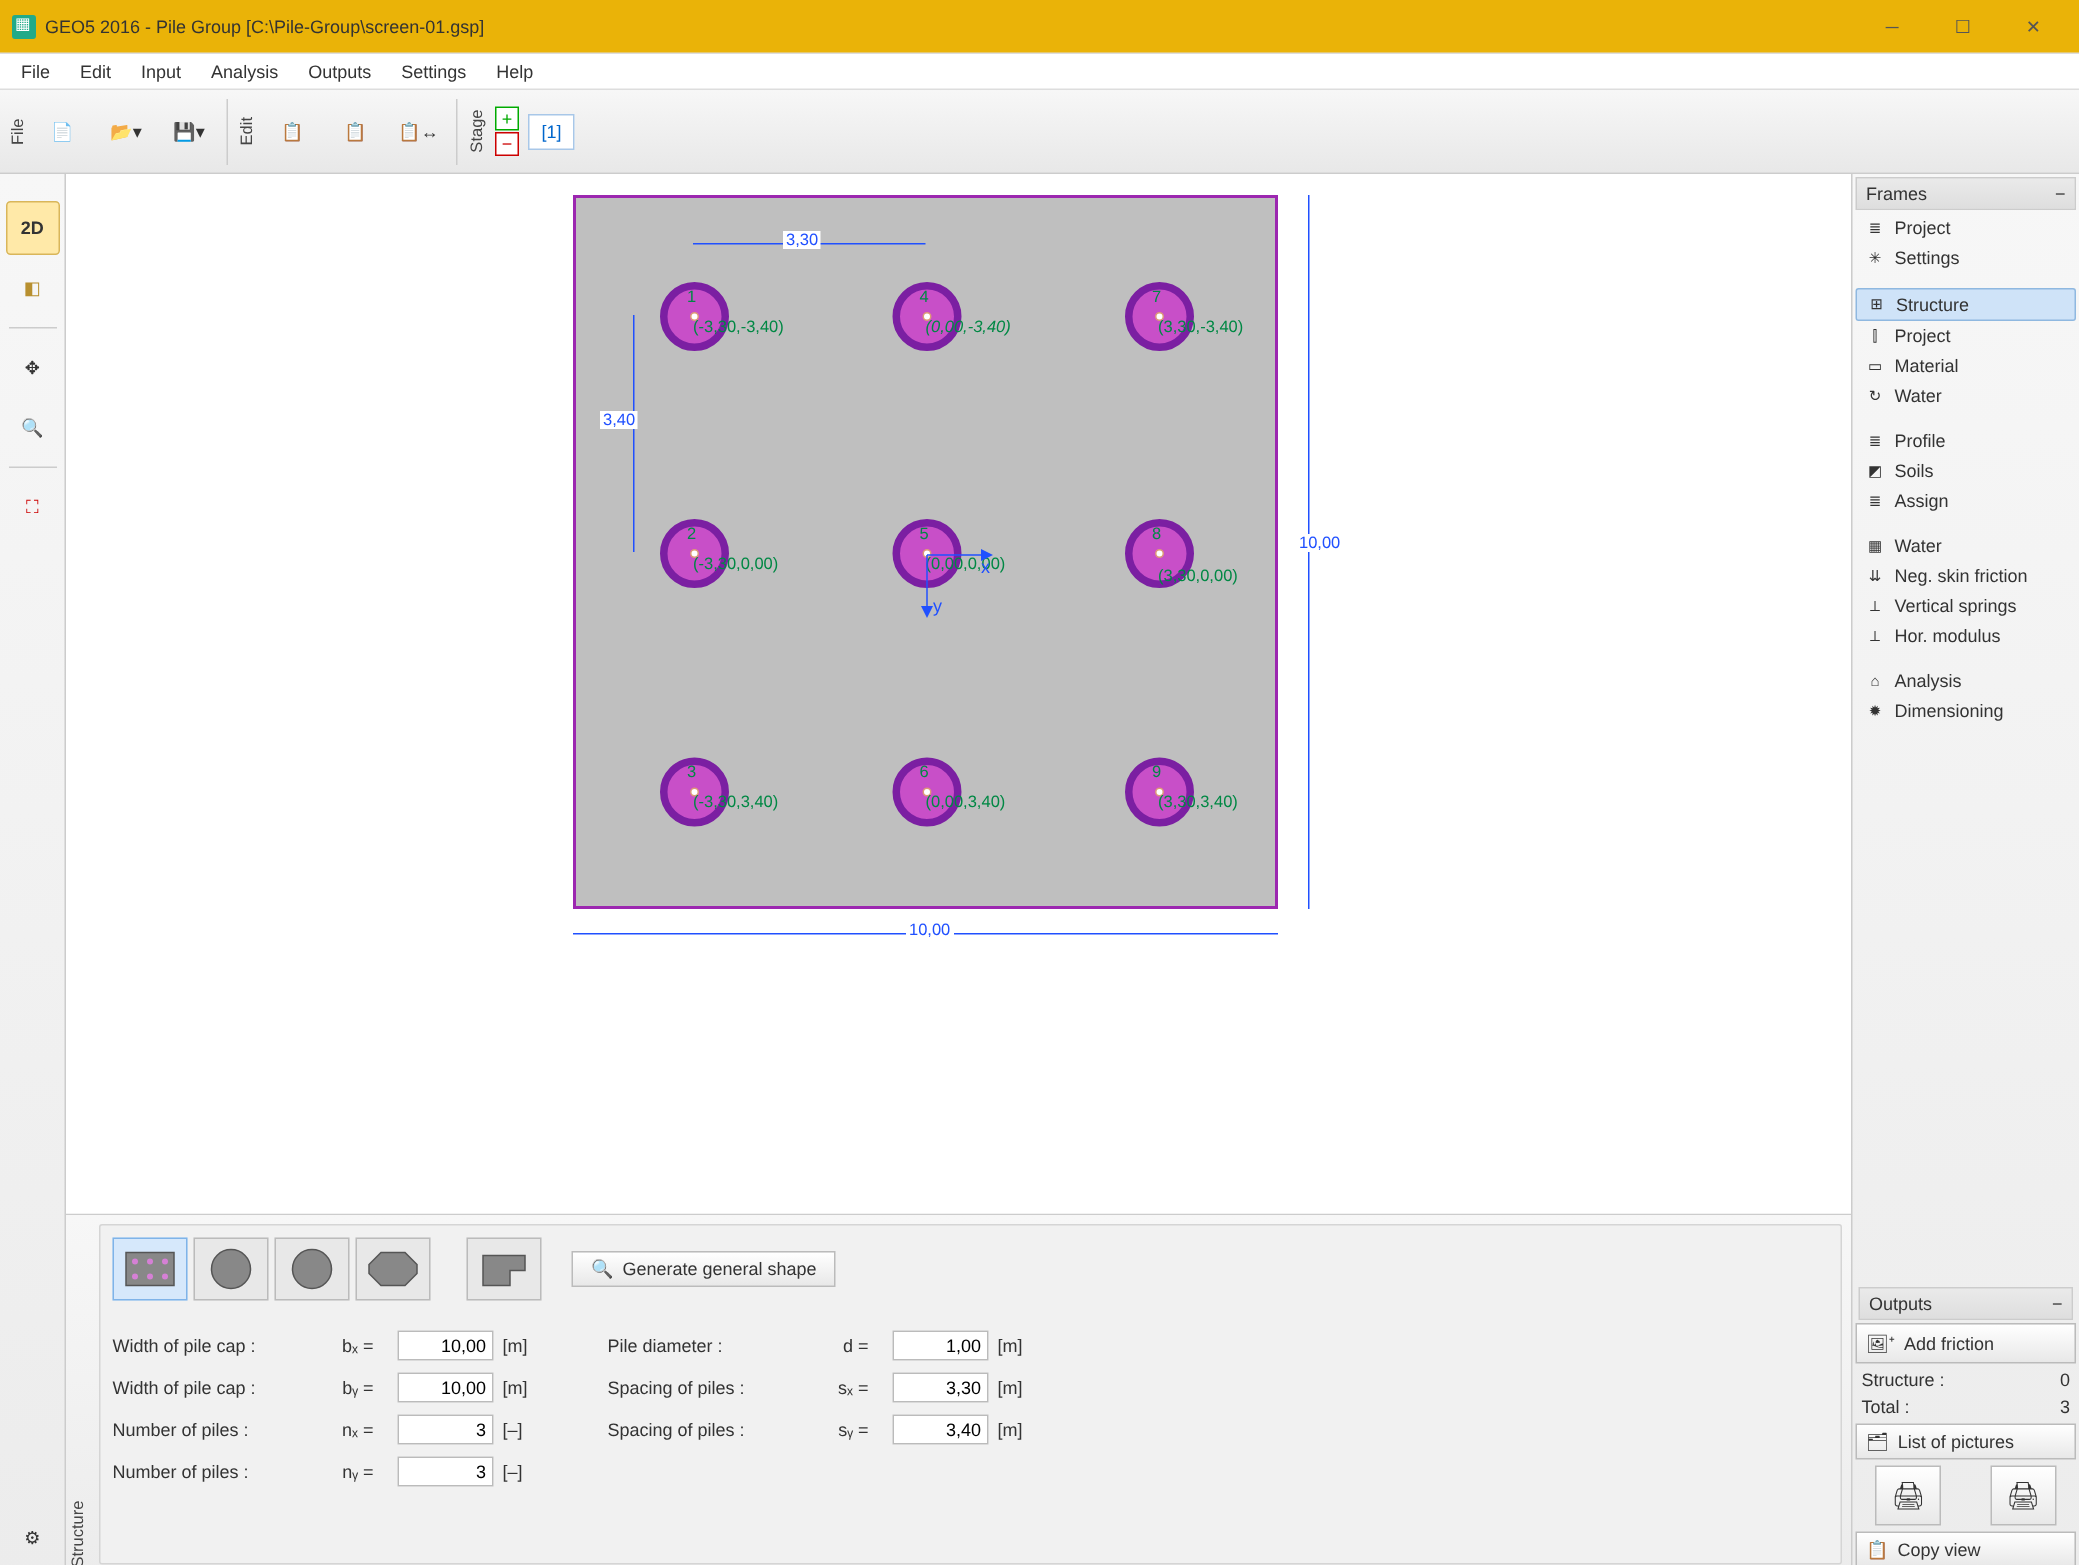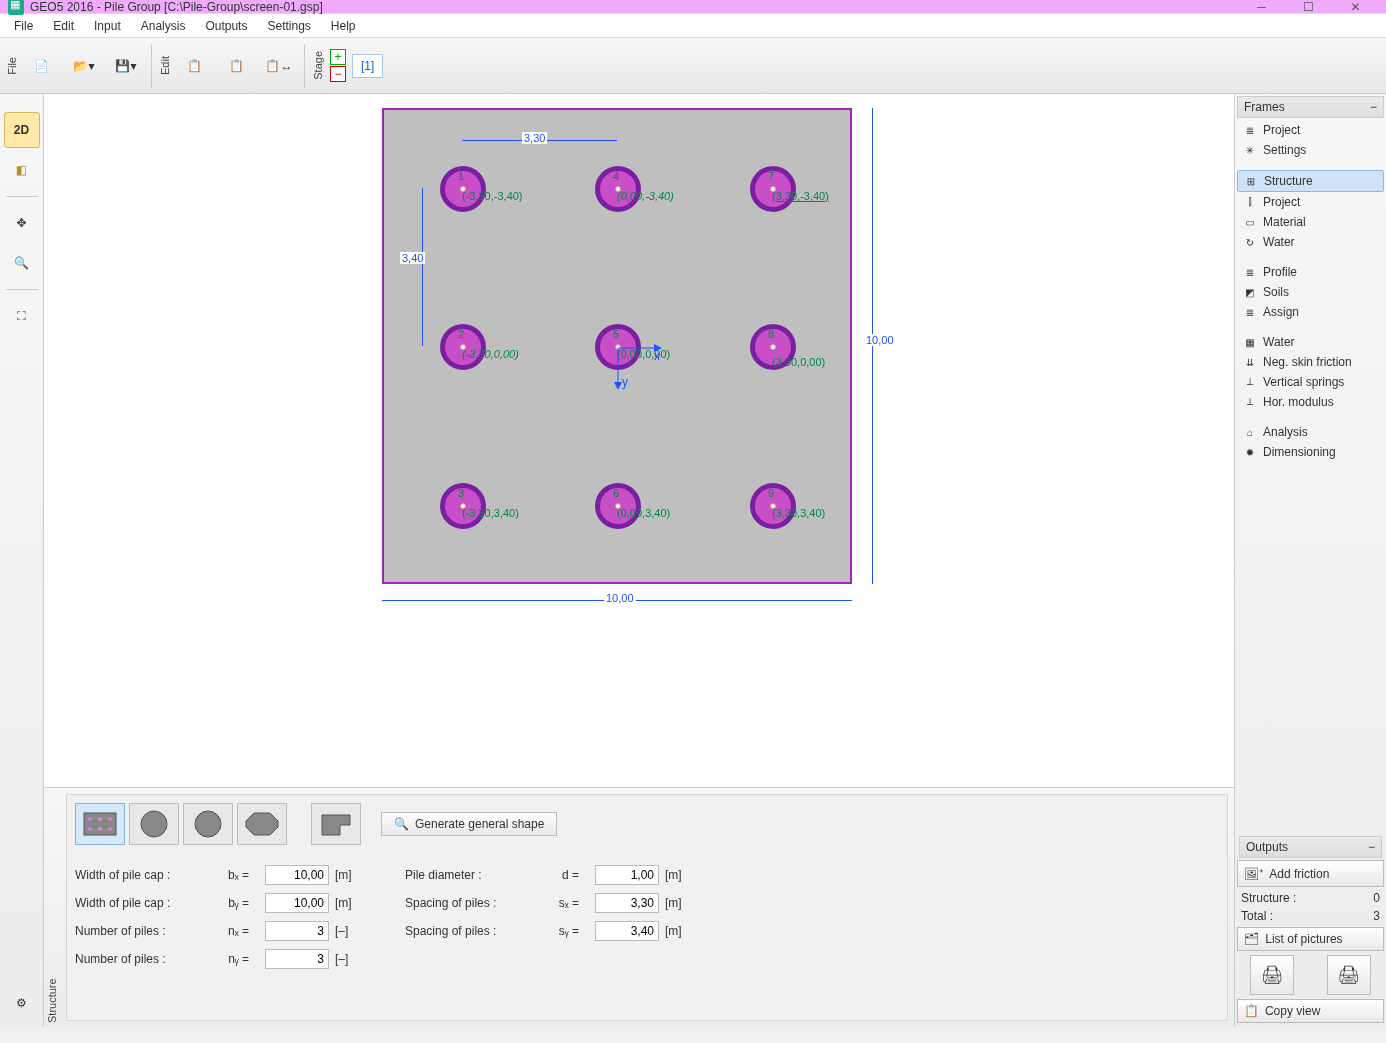--- a/index.html
+++ b/index.html
@@ -1,17 +1,17 @@
 <!DOCTYPE html>
 <html><head>
 <meta charset="utf-8">
 <style>
   * { box-sizing: border-box; font-family: "Segoe UI", Tahoma, sans-serif; font-size: 12px; }
   body { margin: 0; background: #f0f0f0; color: #333; overflow: hidden; }
-  .titlebar { height: 14px; background: #f0abfc; border-bottom: 1px solid #ddd; display: flex; align-items: center; padding: 0 8px; justify-content: space-between; }
+  .titlebar { height: 36px; background: #eab308; border-bottom: 1px solid #ddd; display: flex; align-items: center; padding: 0 8px; justify-content: space-between; }
   .titlebar-left { display:flex; align-items:center; gap:6px; }
   .titlebar-icon { width:16px; height:16px; background:#2a8; border-radius:2px; display:inline-block; position:relative; }
   .titlebar-icon::before { content:"▦"; position:absolute; left:2px; top:-1px; color:#fff; font-size:11px;}
   .win-btns { display:flex; gap:2px; }
   .win-btn { width:45px; height:28px; display:flex; align-items:center; justify-content:center; color:#555;}
   .menubar { height:24px; background:#fff; display:flex; align-items:center; padding:0 4px; border-bottom:1px solid #ddd;}
   .menu-item { padding:3px 10px; }
   .toolbar { height:56px; background:linear-gradient(#f7f7f7,#e8e8e8); border-bottom:1px solid #ccc; display:flex; align-items:center; padding:2px 4px; gap:2px;}
   .vlabel { writing-mode:vertical-rl; transform:rotate(180deg); font-size:11px; color:#444; padding:2px;}
   .tbtn { width:40px; height:44px; border:1px solid transparent; display:flex; align-items:center; justify-content:center; border-radius:3px;}
@@ -137,26 +137,26 @@
           <span class="coord" style="left: 418px; top: 96px;">(-3,30,-3,40)</span>
           <span class="coord" style="color: rgb(0, 136, 68); left: 414px; top: 76px;">1</span>
           <div class="pile" style="left: 551px; top: 72px;">
             <div class="pt"></div>
           </div>
           <span class="coord" style="left: 573px; top: 96px; font-style: italic;">(0,00,-3,40)</span>
           <span class="coord" style="color: rgb(0, 136, 68); left: 569px; top: 76px;">4</span>
           <div class="pile" style="left: 706px; top: 72px;">
             <div class="pt"></div>
           </div>
-          <span class="coord" style="left: 728px; top: 96px; text-decoration: underline;">(3,30,-3,40)</span>
+          <span class="coord" style="left: 728px; top: 96px;">(3,30,-3,40)</span>
           <span class="coord" style="color: rgb(0, 136, 68); left: 724px; top: 76px;">7</span>
           <div class="pile" style="left: 396px; top: 230px;">
             <div class="pt"></div>
           </div>
-          <span class="coord" style="left: 418px; top: 254px; font-style: italic;">(-3,30,0,00)</span>
+          <span class="coord" style="left: 418px; top: 254px;">(-3,30,0,00)</span>
           <span class="coord" style="color: rgb(0, 136, 68); left: 414px; top: 234px;">2</span>
           <div class="pile" style="left: 551px; top: 230px;">
             <div class="pt"></div>
           </div>
           <span class="coord" style="left: 573px; top: 254px;">(0,00,0,00)</span>
           <span class="coord" style="color: rgb(0, 136, 68); left: 569px; top: 234px;">5</span>
           <div class="pile" style="left: 706px; top: 230px;">
             <div class="pt"></div>
           </div>
           <span class="coord" style="left: 728px; top: 262px;">(3,30,0,00)</span>

